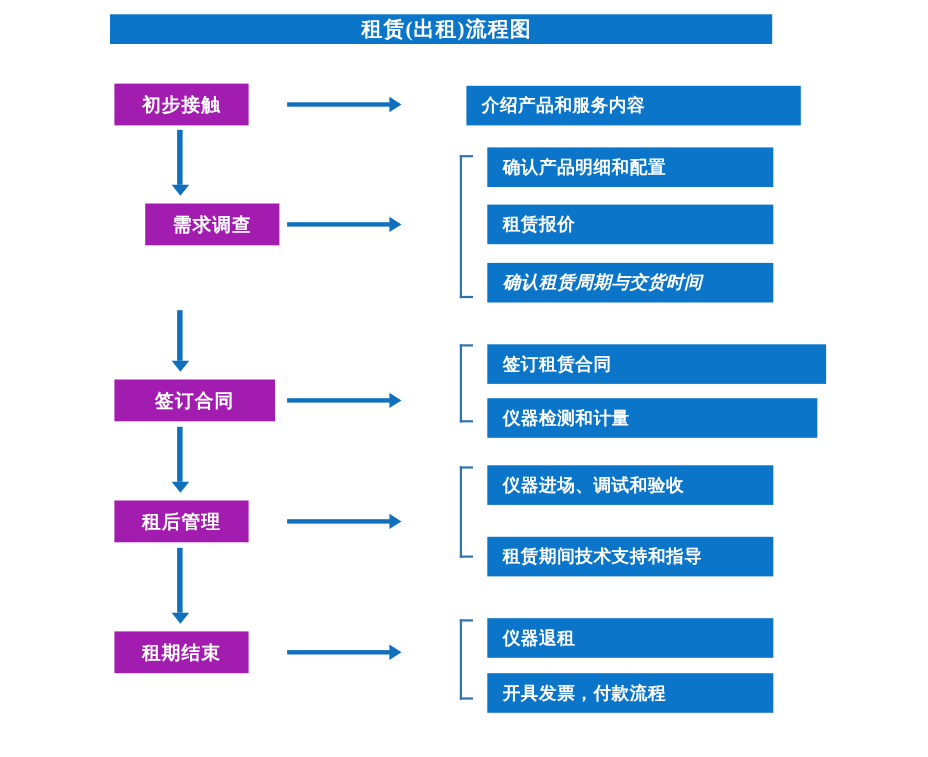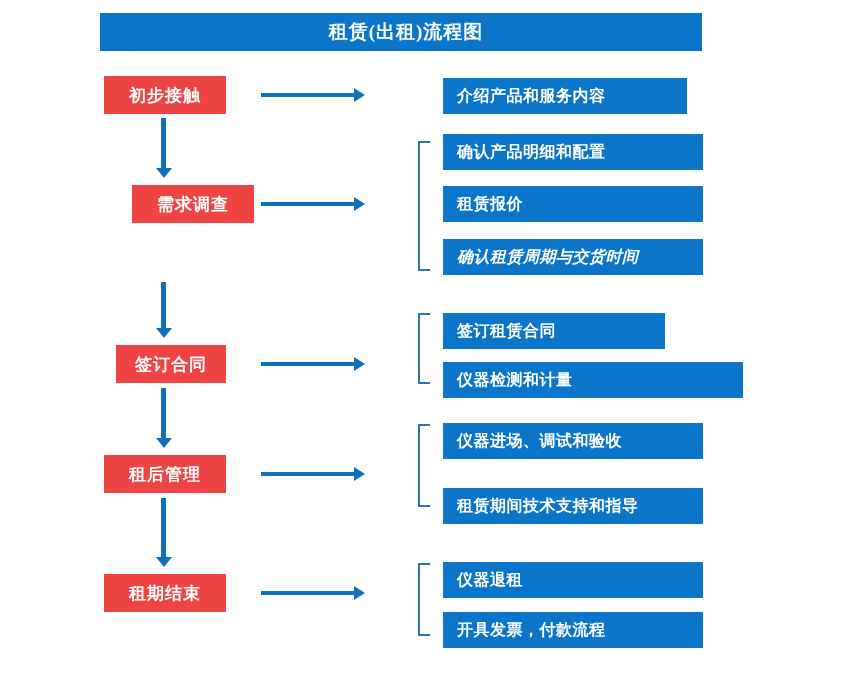--- a/index.html
+++ b/index.html
@@ -16,37 +16,37 @@
     font-family: "Liberation Serif", "DejaVu Serif", serif;
     overflow: hidden;
   }
 
   
   .title-bar {
     position: absolute;
     left: 100px;
     top: 13px;
     width: 602px;
-    height: 38px;
+    height: 27px;
     background: #0B75C9;
     color: #ffffff;
     font-size: 19px;
     font-weight: 700;
     letter-spacing: 1px;
     display: flex;
     align-items: center;
     justify-content: center;
     box-sizing: border-box;
     padding-left: 10px;
   }
 
   
   .stage-box {
     position: absolute;
-    background: #ef4444;
+    background: #a21caf;
     color: #ffffff;
     font-size: 17px;
     font-weight: 700;
     letter-spacing: 1px;
     display: flex;
     align-items: center;
     justify-content: center;
     box-sizing: border-box;
   }
 
@@ -121,21 +121,21 @@
 <body>
 
 <div id="canvas">
 
   <div class="title-bar">租赁(出租)流程图</div>
 
   <div class="stage-box" style="left:104px; top:76px; width:122px; height:38px;">初步接触</div>
 
   <div class="stage-box" style="left:104px; top:185px; width:122px; height:38px;margin-left:28px;">需求调查</div>
 
-  <div class="stage-box" style="left:116px; top:345px; width:110px; height:38px;">签订合同</div>
+  <div class="stage-box" style="left:104px; top:345px; width:146px; height:38px;">签订合同</div>
 
   <div class="stage-box" style="left:104px; top:455px; width:122px; height:38px;">租后管理</div>
 
   <div class="stage-box" style="left:104px; top:574px; width:122px; height:38px;">租期结束</div>
 
   <div class="v-arrow" style="left:155px; top:118px; height:62px;">
     <div class="shaft" style="height:50px;"></div>
     <div class="head" style="top:50px;"></div>
   </div>
 
@@ -180,29 +180,29 @@
   </div>
 
   <div class="bracket" style="left:418px; top:141px; width:12px; height:130px;"></div>
 
   <div class="bracket" style="left:418px; top:313px; width:12px; height:71px;"></div>
 
   <div class="bracket" style="left:418px; top:424px; width:12px; height:83px;"></div>
 
   <div class="bracket" style="left:418px; top:563px; width:12px; height:73px;"></div>
 
-  <div class="detail-box" style="left:443px; top:78px; width:244px; height:36px;">介绍产品和服务内容</div>
+  <div class="detail-box" style="left:424px; top:78px; width:304px; height:36px;">介绍产品和服务内容</div>
 
   <div class="detail-box" style="left:443px; top:134px; width:260px; height:36px;">确认产品明细和配置</div>
 
   <div class="detail-box" style="left:443px; top:186px; width:260px; height:36px;text-align:right;">租赁报价</div>
 
   <div class="detail-box" style="left:443px; top:239px; width:260px; height:36px;font-style:italic;">确认租赁周期与交货时间</div>
 
-  <div class="detail-box" style="left:443px; top:313px; width:222px; height:36px;">签订租赁合同</div>
+  <div class="detail-box" style="left:443px; top:313px; width:308px; height:36px;">签订租赁合同</div>
 
   <div class="detail-box" style="left:443px; top:362px; width:300px; height:36px;">仪器检测和计量</div>
 
   <div class="detail-box" style="left:443px; top:488px; width:260px; height:36px;">租赁期间技术支持和指导</div>
 
   <div class="detail-box" style="left:443px; top:423px; width:260px; height:36px;">仪器进场、调试和验收</div>
 
   <div class="detail-box" style="left:443px; top:562px; width:260px; height:36px;">仪器退租</div>
 
   <div class="detail-box" style="left:443px; top:612px; width:260px; height:36px;">开具发票，付款流程</div>

